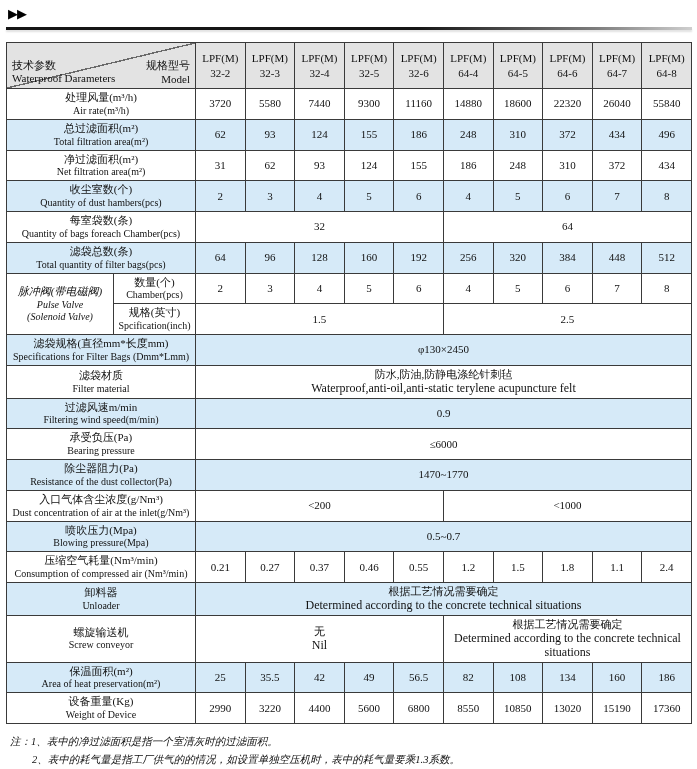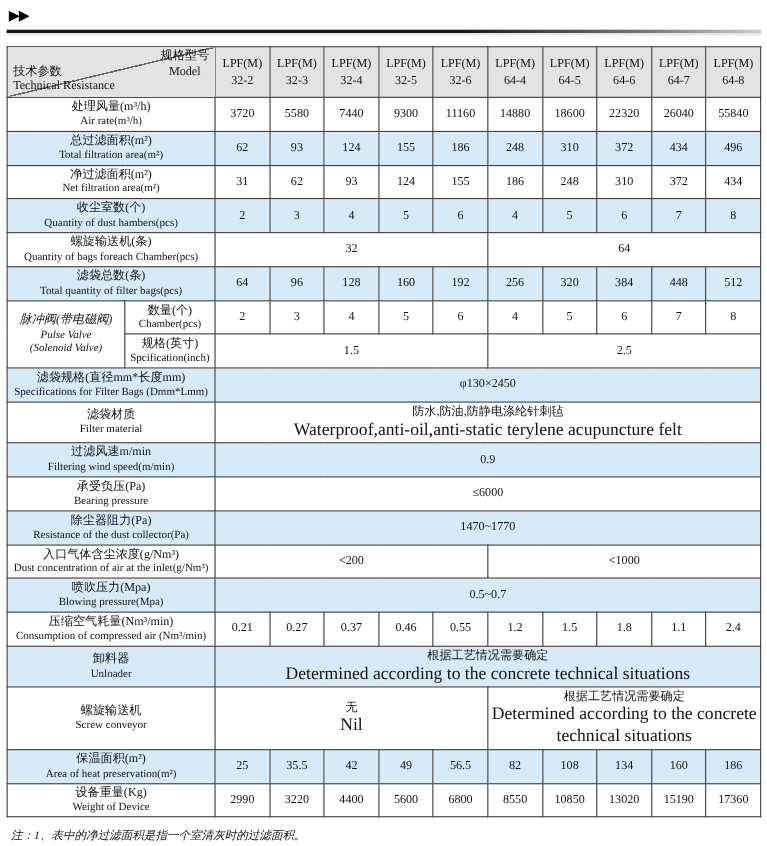--- a/index.html
+++ b/index.html
@@ -33,33 +33,33 @@
     background: #e3e3e3; font-weight: normal;
     font-size: 11px; line-height: 1.3; height: 46px; text-align: center;
   }
   .corner { position: relative; padding: 0; }
   .corner .diag {
     position: absolute; inset: 0;
     background: linear-gradient(to bottom right,
       rgba(0,0,0,0) calc(50% - 0.7px), #6a6a6a calc(50% - 0.7px),
       #6a6a6a calc(50% + 0.7px), rgba(0,0,0,0) calc(50% + 0.7px));
   }
-  .corner .c-tr { position: absolute; top: 2px; right: 5px; line-height: 1.25; }
+  .corner .c-tr { position: absolute; top: 16px; right: 5px; text-align: right; line-height: 1.25; }
   .corner .c-bl { position: absolute; bottom: 2px; left: 5px; text-align: left; line-height: 1.25; }
 
   .params tbody tr { height: 29px; }
   .params tbody tr.sub { height: 26px; }
   .params tbody td { font-size: 11px; text-align: center; padding: 2px 1px; line-height: 1.2; }
   .params tbody tr.blue td { background: #d6eaf8; }
   td.lbl { text-align: left; padding: 2px 4px; }
   td.lbl .zh { font-size: 11px; line-height: 1.25; }
   td.lbl .en { font-size: 10px; line-height: 1.2; }
   td.grp { text-align: center; padding: 2px 2px; font-style: italic; }
   td.val .l1 { font-size: 11px; }
-  td.val .l2 { font-size: 16px; font-family: Liberation Serif, serif; }
+  td.val .l2 { font-size: 12px; font-family: Liberation Serif, serif; }
 
   
   .notes { margin-top: 9px; padding-left: 4px; font-style: italic; font-size: 10.5px; line-height: 1.7; }
   .note { display: flex; }
   .note .pre, .note .no { white-space: pre; flex: none; }
   .note .txt { flex: 1 1 auto; font-style: italic; }
   .note.indent { margin-left: 22px; }
 </style>
 </head>
 <body>
@@ -89,21 +89,21 @@
     <thead>
       <tr>
         <th class="corner" colspan="2">
           <span class="diag"></span>
           <span class="c-tr">
             <span>规格型号</span><br>
             <span>Model</span>
           </span>
           <span class="c-bl">
             <span>技术参数</span><br>
-            <span>Technical Resistance</span>
+            <span>Waterproof Darameters</span>
           </span>
         </th>
 
       <th class="model">
             <div class="l1">LPF(M)</div>
             <div class="l2">32-2</div>
           </th>
           <th class="model">
             <div class="l1">LPF(M)</div>
             <div class="l2">32-3</div>
@@ -283,21 +283,21 @@
           </td>
           <td class="val">
             <div class="l1">7</div>
           </td>
           <td class="val">
             <div class="l1">8</div>
           </td>
         </tr>
         <tr>
           <td class="lbl" colspan="2">
-            <div class="zh">螺旋输送机(条)</div>
+            <div class="zh">每室袋数(条)</div>
             <div class="en">Quantity of bags foreach Chamber(pcs)</div>
           </td>
           <td class="val" colspan="5">
             <div class="l1">32</div>
           </td>
           <td class="val" colspan="5">
             <div class="l1">64</div>
           </td>
         </tr>
         <tr class="blue">

